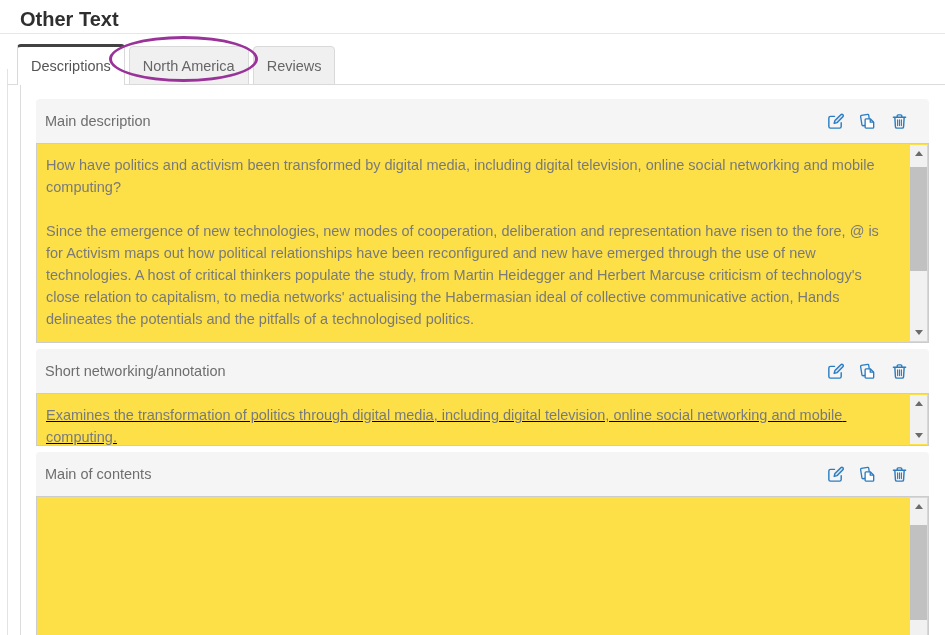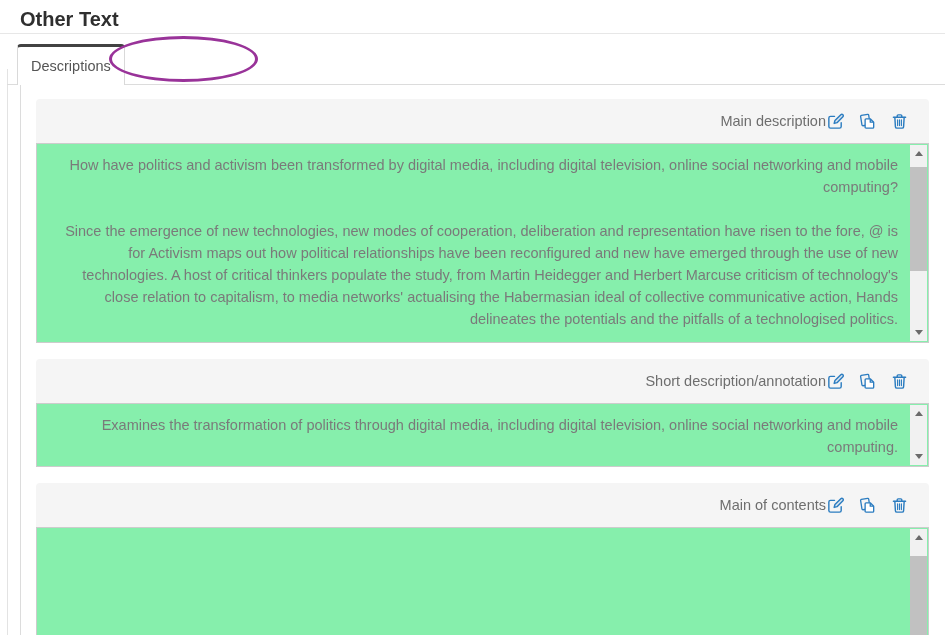--- a/index.html
+++ b/index.html
@@ -23,32 +23,32 @@
          margin-right:4px; cursor:pointer; white-space:nowrap;text-align:right; }
   .tab.active { height:41px; background:#fff; color:#555;
                 border-top:3px solid #424242; border-bottom:none; z-index:3; }
   .annotation-ellipse { position:absolute; left:92px; top:-8px; width:149px;
                         height:46px; border:3px solid #993399; border-radius:50%;
                         z-index:4; pointer-events:none; }
 
   .tab-content { position:absolute; left:20px; top:85px; width:925px; height:550px;
                  border-left:1px solid #dcdcdc; padding:14px 0 0 15px; }
 
-  .panel { width:893px; margin-bottom:16px;text-align:right; }
+  .panel { width:893px; margin-bottom:6px; }
   .panel-header { height:44px; background:#f5f5f5; border-radius:4px 4px 0 0;
                   display:flex; align-items:center; padding:0 20px 0 9px; }
   .panel-title { flex:1; font-size:14.5px; color:#6e6e6e; }
   .panel-actions { display:flex; align-items:center; gap:13px; }
   .action { cursor:pointer; display:block; }
   .action svg { width:19px; height:19px; display:block; }
 
-  .panel-body { position:relative; border:1px solid #ccc; background:#86efac;
+  .panel-body { position:relative; border:1px solid #ccc; background:#fde047;
                 overflow:hidden; }
   .body-1 { height:200px; }
-  .body-2 { height:64px; }
+  .body-2 { height:53px;text-decoration:underline; }
   .body-3 { height:170px; }
   .panel-text { font-size:14.5px; line-height:22px; color:#7a7a7a;
                 white-space:pre-wrap; padding:10px 30px 10px 9px; }
 
   .sb { position:absolute; top:1px; right:1px; bottom:1px; width:17px;
         background:#f1f1f1; }
   .sb-btn { position:absolute; left:0; width:17px; height:17px; display:flex;
             align-items:center; justify-content:center; cursor:pointer; }
   .sb-btn.up { top:0; } .sb-btn.down { bottom:0; }
   .tri-up { width:0; height:0; border-left:4px solid transparent;
@@ -63,20 +63,22 @@
 </head>
 <body>
 
 <div class="page-title">Other Text</div>
 <div class="header-rule"></div>
 <div class="outer-left-line"></div>
 <div class="tab-strip-line"></div>
 
 <div class="tabs">
   <div class="tab active">Descriptions</div>
+  <div class="tab">North America</div>
+  <div class="tab">Reviews</div>
   <div class="annotation-ellipse"></div>
 </div>
 
 <div class="tab-content">
 
   <section class="panel">
     <div class="panel-header">
       <span class="panel-title">Main description</span>
       <div class="panel-actions">
         <span class="action">
@@ -113,21 +115,21 @@
         <div class="sb-thumb thumb-1"></div>
         <div class="sb-btn down">
             <i class="tri-down"></i>
           </div>
       </div>
     </div>
   </section>
 
   <section class="panel">
     <div class="panel-header">
-      <span class="panel-title">Short description/annotation</span>
+      <span class="panel-title">Short networking/annotation</span>
       <div class="panel-actions">
         <span class="action">
           <svg viewBox="0 0 20 20" fill="none" stroke="#2b7cc0" stroke-width="1.5" stroke-linecap="round" stroke-linejoin="round">
             <path d="M16 11.2v4c0 1-.8 1.8-1.8 1.8H4.8C3.8 17 3 16.2 3 15.2V6.4c0-1 .8-1.8 1.8-1.8H9"></path>
             <path d="M8.6 12l.8-3 6.2-6.2c.6-.6 1.6-.6 2.2 0 .6.6.6 1.6 0 2.2L11.6 11.2z" fill="#2b7cc0" fill-opacity="0.15"></path>
           </svg>
         </span>
         <span class="action">
           <svg viewBox="0 0 20 20" fill="none" stroke="#2b7cc0" stroke-width="1.4" stroke-linejoin="round">
             <rect x="3.4" y="3" width="8.6" height="11" rx="1" transform="rotate(-9 7.7 8.5)"></rect>

